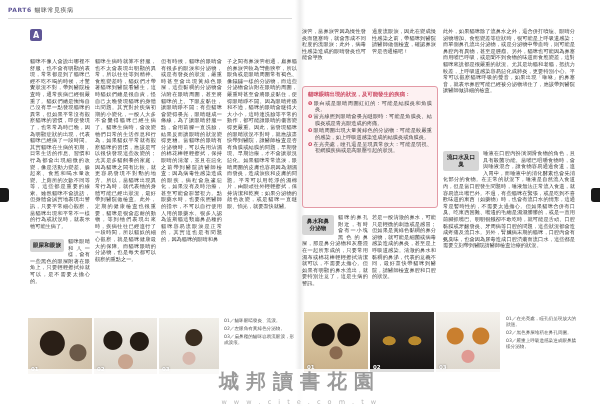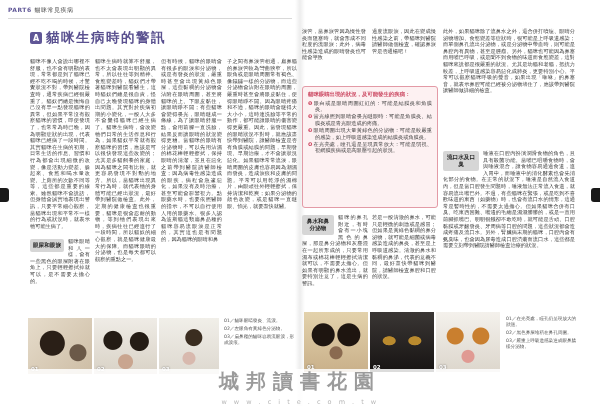--- a/index.html
+++ b/index.html
@@ -83,21 +83,20 @@
   <div class="hdr">
     <span class="part">PART6</span><span>貓咪常見疾病</span>
   </div>
   <div class="hdr-rule"></div>
   <div class="gutter"></div>
   <div class="edge-tab l"></div>
   <div class="edge-tab r"></div>
 
   <div class="title-row">
     <div class="badge">A</div>
-    <div class="title-txt">貓咪生病時的警訊</div>
   </div>
 
   <div class="col" style="left:30px;top:58px;width:60px;height:176px;">貓咪不像人會說出哪裡不舒服，也不會有明顯的表現，常常都是到了貓咪已經不吃不喝的時候，才驚覺狀況不對，帶到醫院檢查時，通常疾病已經很嚴重了。貓奴們總是懊悔自己沒有早一點發現貓咪的異常，但如果平常沒有觀察貓咪的習慣，即使發現了，也常常為時已晚，因為明顯症狀的出現，代表貓咪已經病了一段時間。其實貓咪在生病的初期，日常生活的作息、習慣和行為都會出現細微的改變，像是活動力變差、躲起來、食慾和喝水量改變、上廁所的次數不同等等，這些都是重要的線索。雖然貓咪不會說話，但身體會誠實地表現出警訊，只要平常細心觀察，當貓咪出現和平常不一樣的行為或狀況時，就表示牠可能生病了。</div>
 
   <div class="col" style="left:30px;top:238px;width:60px;height:74px;">
     <span class="hbox">眼屎和眼淚</span>
     <span>貓咪眼睛和人一樣，會有一些黑色的眼屎附著在眼角上，只要輕輕擦拭掉就可以，是不需要太擔心的。</span>
   </div>
 
   <div class="col" style="left:95px;top:58px;width:61px;height:254px;">貓咪生病時就算不舒服，也不太會表現出明顯的異常，所以往往等到精神、食慾變差時，貓奴們才帶著貓咪到醫院看醫生，這時貓奴們總是很自責，怪自己太晚發現貓咪的身體出問題。其實對於疾病初期的小變化，一般人大多不會覺得貓咪已經生病了。貓咪生病時，會改變牠們日常的生活作息和行為，如果貓奴平常就有觀察貓咪的習慣，應該是可以很快發現這些改變的；尤其是多貓飼養的家庭，因為貓咪之間有比較，就更容易發現不對勁的地方。所以，當貓咪出現異常行為時，就代表牠的身體可能已經出狀況，最好帶到醫院做檢查。此外，定期的健康檢查也很重要，貓咪是很會忍耐的動物，等到牠們表現出來時，疾病往往已經進行了一段時間，所以貓奴的細心觀察，就是貓咪健康最大的保障。而貓咪眼睛的分泌物，也是每天都可以觀察的重點之一。</div>

